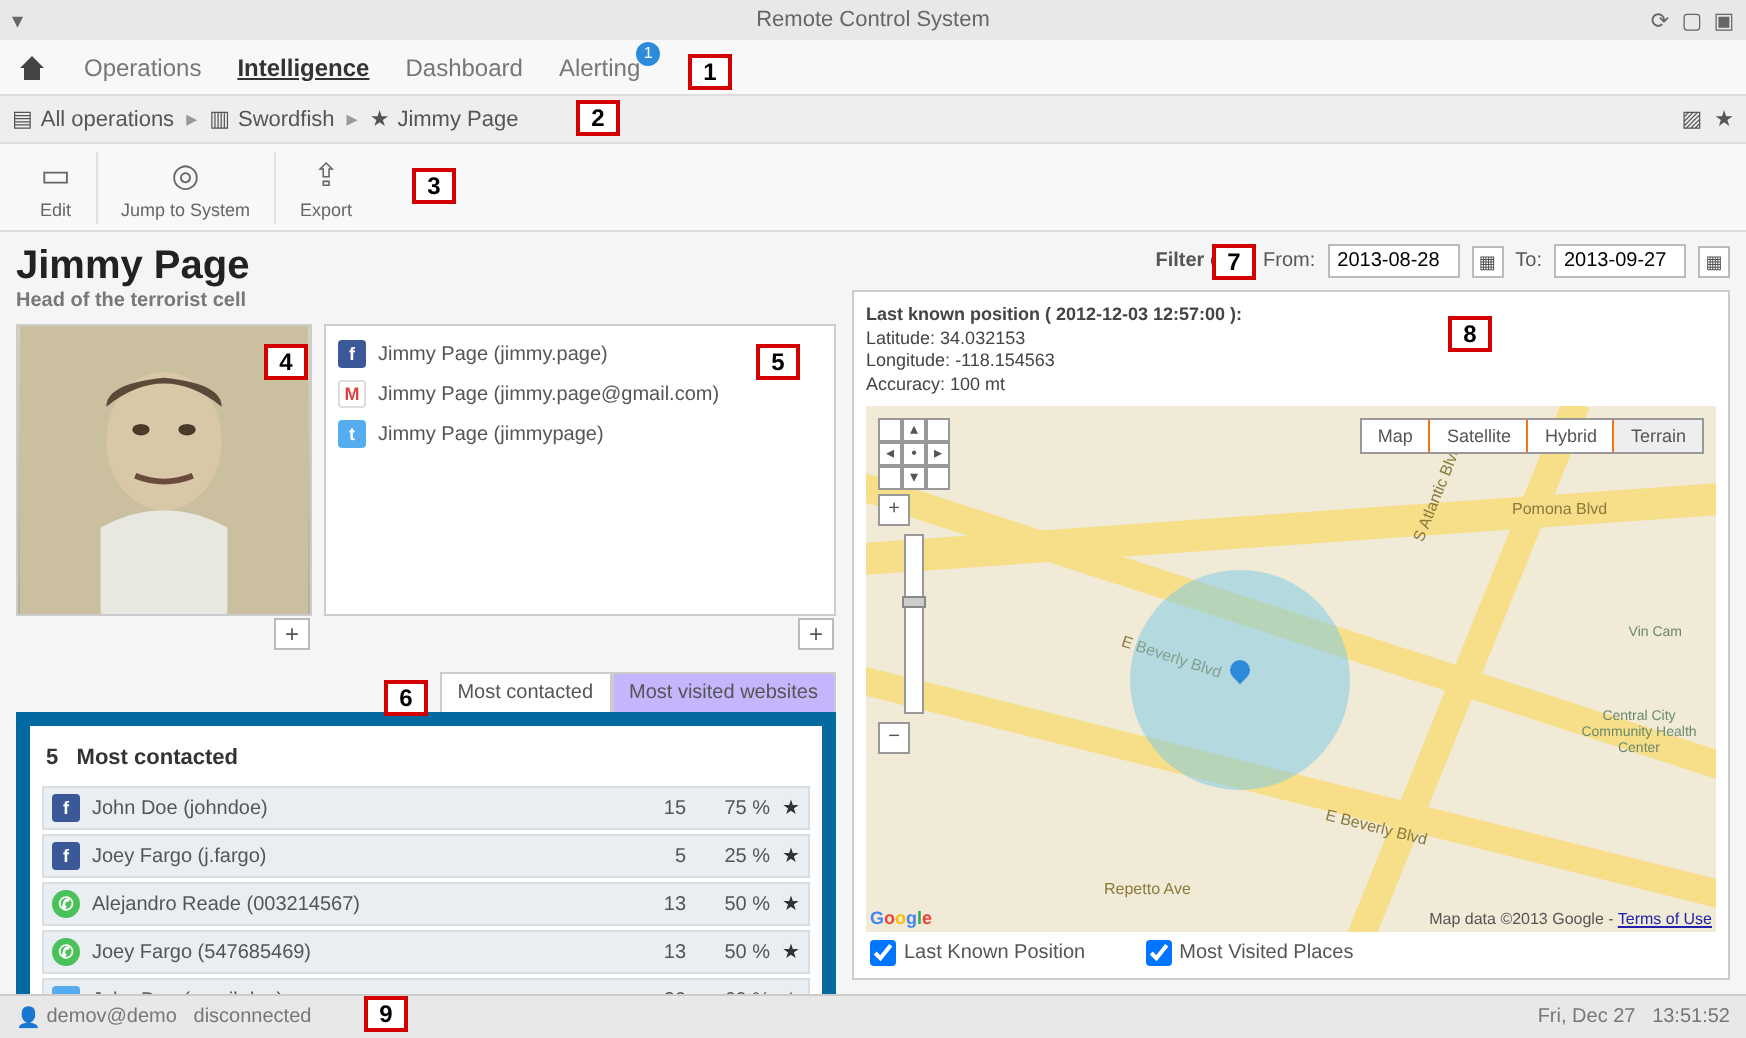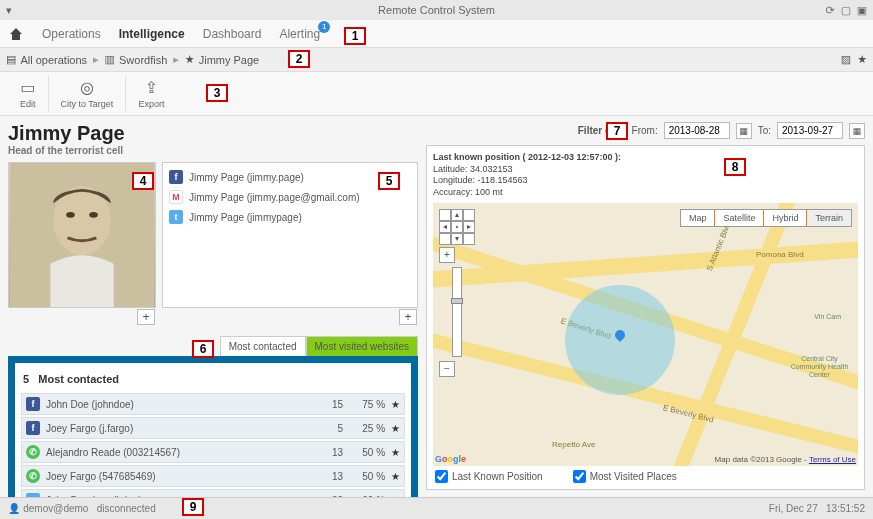--- a/index.html
+++ b/index.html
@@ -7,21 +7,21 @@
   
   .titlebar { height: 20px; background: #e8e8e8; display: flex; align-items: center; justify-content: center; position: relative; }
   .titlebar-title { font-size: 11px; color: #666; }
   .titlebar-icons { position: absolute; right: 4px; display: flex; gap: 2px; }
   .titlebar-icons span { width: 14px; height: 14px; display: inline-flex; align-items: center; justify-content: center; color: #666; cursor: pointer; }
   .titlebar-left { position: absolute; left: 6px; color: #666; }
 
   .main-nav { height: 28px; display: flex; align-items: center; padding: 0 8px; gap: 18px; border-bottom: 1px solid #ddd; background: #f8f8f8; }
   .home-icon { width: 16px; height: 16px; cursor: pointer; }
   .nav-item { font-size: 12px; color: #777; cursor: pointer; position: relative; text-align: center; }
-  .nav-item.active { font-weight: bold; color: #333; }
+  .nav-item.active { font-weight: bold; color: #333; text-decoration: underline; }
   .nav-badge { position: absolute; top: -6px; right: -10px; background: #2e8bdb; color: #fff; border-radius: 50%; width: 12px; height: 12px; font-size: 8px; display: flex; align-items: center; justify-content: center; }
 
   .breadcrumb { height: 24px; background: #eee; display: flex; align-items: center; padding: 0 6px; gap: 6px; font-size: 11px; border-bottom: 1px solid #ddd; }
   .breadcrumb .bc-seg { display: inline-flex; align-items: center; gap: 4px; cursor: pointer; color: #555; }
   .bc-arrow { color: #999; }
   .breadcrumb-right { margin-left: auto; display: flex; gap: 6px; }
 
   .toolbar { height: 44px; display: flex; align-items: center; padding: 4px 8px; gap: 0; border-bottom: 1px solid #ddd; background: #f8f8f8; }
   .tool-btn { display: flex; flex-direction: column; align-items: center; gap: 2px; padding: 2px 12px; cursor: pointer; border-right: 1px solid #e0e0e0; }
   .tool-btn:last-child { border-right: none; }
@@ -46,21 +46,21 @@
 
   .accounts-box { flex: 1; height: 146px; border: 1px solid #ccc; background: #fff; padding: 4px; position: relative; }
   .acct-row { display: flex; align-items: center; gap: 6px; padding: 3px 2px; font-size: 10px; }
   .acct-ic { width: 14px; height: 14px; display: inline-flex; align-items: center; justify-content: center; border-radius: 2px; font-size: 9px; font-weight: bold; color: #fff; }
   .ic-fb { background: #3b5998; }
   .ic-gm { background: #fff; color: #d44; border: 1px solid #ddd; }
   .ic-tw { background: #55acee; }
 
   .tabs-row { display: flex; margin-top: 28px; }
   .tabspacer { flex: 1; }
-  .tab { padding: 4px 8px; font-size: 10px; border: 1px solid #ccc; background: #84cc16; cursor: pointer; }
+  .tab { padding: 4px 8px; font-size: 10px; border: 1px solid #ccc; background: #c4b5fd; cursor: pointer; }
   .tab.active { background: #fff; border-bottom: 1px solid #fff; }
 
   .contacted-box { border: 7px solid #0369a1; background: #fff; margin-top: -1px; padding: 6px 6px 2px 6px; }
   .contacted-title { font-size: 11px; font-weight: bold; color: #333; padding: 4px 2px 8px 2px; }
   .contact-row { display: flex; align-items: center; gap: 6px; padding: 3px 4px; background: #e9eef2; margin-bottom: 2px; font-size: 10px; border: 1px solid #d8dde2; }
   .contact-row .cname { flex: 1; }
   .contact-row .ccount { width: 24px; text-align: right; }
   .contact-row .cpct { width: 36px; text-align: right; }
   .contact-row .star { color: #333; cursor: pointer; }
   .ic-wa { background: #4bc15a; border-radius: 50%; }
@@ -135,21 +135,21 @@
   </div>
 </div>
 
 <div class="toolbar">
   <div class="tool-btn">
     <span class="ic">▭</span>
     <span class="lbl">Edit</span>
   </div>
   <div class="tool-btn">
     <span class="ic">◎</span>
-    <span class="lbl">City to Target</span>
+    <span class="lbl">Jump to System</span>
   </div>
   <div class="tool-btn">
     <span class="ic">⇪</span>
     <span class="lbl">Export</span>
   </div>
 </div>
 
 <div class="content">
 
   <div class="left-pane">

